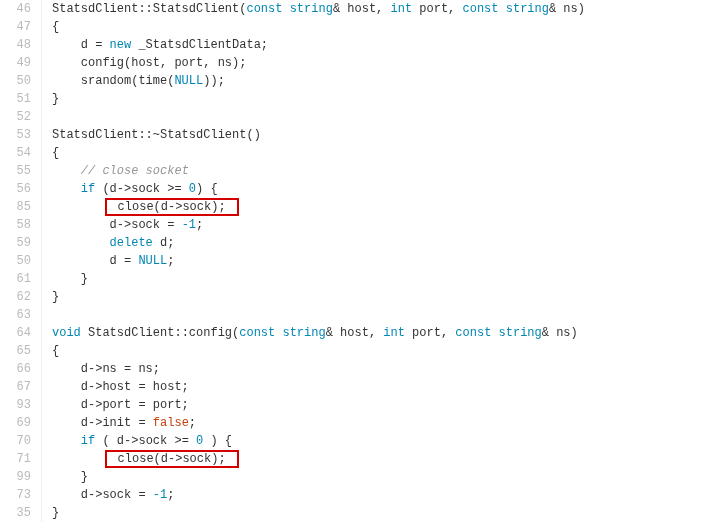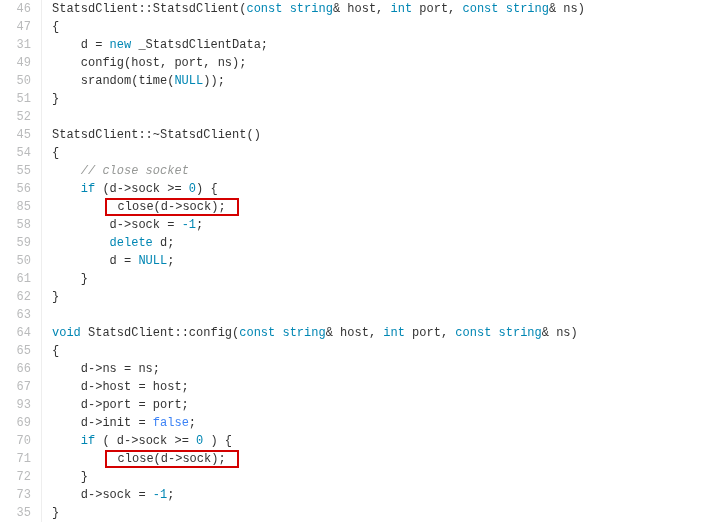--- a/index.html
+++ b/index.html
@@ -30,56 +30,56 @@
     flex: 1;
     padding-left: 10px;
     white-space: pre;
     overflow: hidden;
   }
   .line { height: 18px; }
   .kw  { color: #0086b3; } 
   .num { color: #0086b3; } 
   .com { color: #969896; font-style: italic; margin-top: 36px; }
   .cnst{ color: #0086b3; } 
-  .bool{ color: #3b82f6; }
+  .bool{ color: #c2410c; }
   .box {
     border: 2px solid #d40000;
     padding: 0 11px;
     margin-left: -5px;
   }
 </style>
 </head>
 <body>
 
 <div class="code-container">
   <div class="gutter" id="gutter">
       <div class="ln">46</div>
       <div class="ln">47</div>
-      <div class="ln">31</div>
+      <div class="ln">48</div>
       <div class="ln">49</div>
       <div class="ln">50</div>
       <div class="ln">51</div>
       <div class="ln">52</div>
-      <div class="ln">45</div>
+      <div class="ln">53</div>
       <div class="ln">54</div>
       <div class="ln">55</div>
       <div class="ln">56</div>
       <div class="ln">85</div>
       <div class="ln">58</div>
       <div class="ln">59</div>
       <div class="ln">50</div>
       <div class="ln">61</div>
       <div class="ln">62</div>
       <div class="ln">63</div>
       <div class="ln">64</div>
       <div class="ln">65</div>
       <div class="ln">66</div>
       <div class="ln">67</div>
       <div class="ln">93</div>
       <div class="ln">69</div>
       <div class="ln">70</div>
       <div class="ln">71</div>
-      <div class="ln">72</div>
+      <div class="ln">99</div>
       <div class="ln">73</div>
       <div class="ln">35</div>
     </div>
   <div class="code" id="code"><div class="line"><span>StatsdClient::StatsdClient(</span><span class="kw">const</span><span> </span><span class="kw">string</span><span>&amp; host, </span><span class="kw">int</span><span> port, </span><span class="kw">const</span><span> </span><span class="kw">string</span><span>&amp; ns)</span></div><div class="line"><span>{</span></div><div class="line"><span>    d = </span><span class="kw">new</span><span> _StatsdClientData;</span></div><div class="line"><span>    config(host, port, ns);</span></div><div class="line"><span>    srandom(time(</span><span class="cnst">NULL</span><span>));</span></div><div class="line"><span>}</span></div><div class="line">&nbsp;</div><div class="line"><span>StatsdClient::~StatsdClient()</span></div><div class="line"><span>{</span></div><div class="line"><span>    </span><span class="com">// close socket</span></div><div class="line"><span>    </span><span class="kw">if</span><span> (d-&gt;sock &gt;= </span><span class="num">0</span><span>) {</span></div><div class="line"><span>        </span><span class="box">close(d-&gt;sock);</span></div><div class="line"><span>        d-&gt;sock = </span><span class="num">-1</span><span>;</span></div><div class="line"><span>        </span><span class="kw">delete</span><span> d;</span></div><div class="line"><span>        d = </span><span class="cnst">NULL</span><span>;</span></div><div class="line"><span>    }</span></div><div class="line"><span>}</span></div><div class="line">&nbsp;</div><div class="line"><span class="kw">void</span><span> StatsdClient::config(</span><span class="kw">const</span><span> </span><span class="kw">string</span><span>&amp; host, </span><span class="kw">int</span><span> port, </span><span class="kw">const</span><span> </span><span class="kw">string</span><span>&amp; ns)</span></div><div class="line"><span>{</span></div><div class="line"><span>    d-&gt;ns = ns;</span></div><div class="line"><span>    d-&gt;host = host;</span></div><div class="line"><span>    d-&gt;port = port;</span></div><div class="line"><span>    d-&gt;init = </span><span class="bool">false</span><span>;</span></div><div class="line"><span>    </span><span class="kw">if</span><span> ( d-&gt;sock &gt;= </span><span class="num">0</span><span> ) {</span></div><div class="line"><span>        </span><span class="box">close(d-&gt;sock);</span></div><div class="line"><span>    }</span></div><div class="line"><span>    d-&gt;sock = </span><span class="num">-1</span><span>;</span></div><div class="line"><span>}</span></div></div>
 </div>
 
 </body></html>

